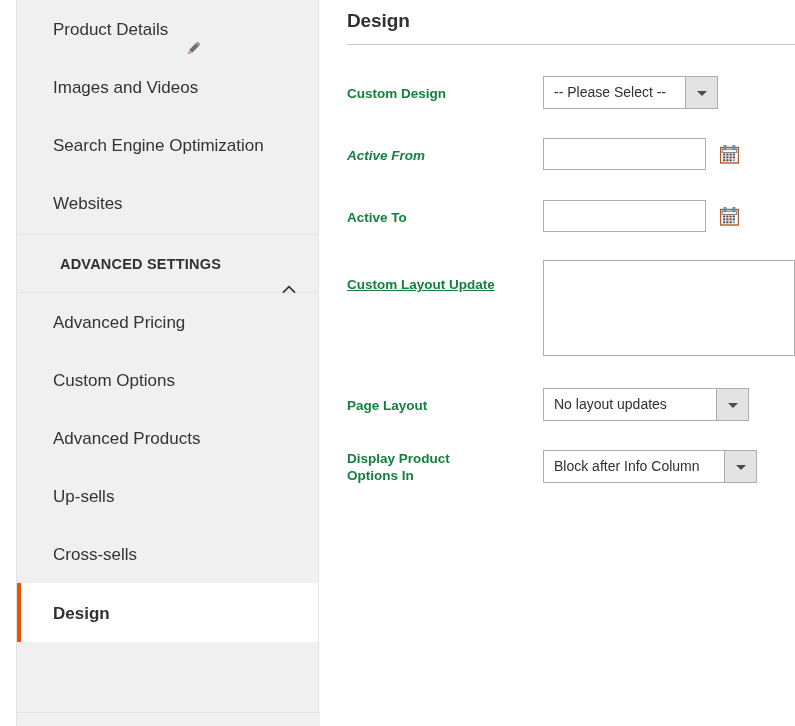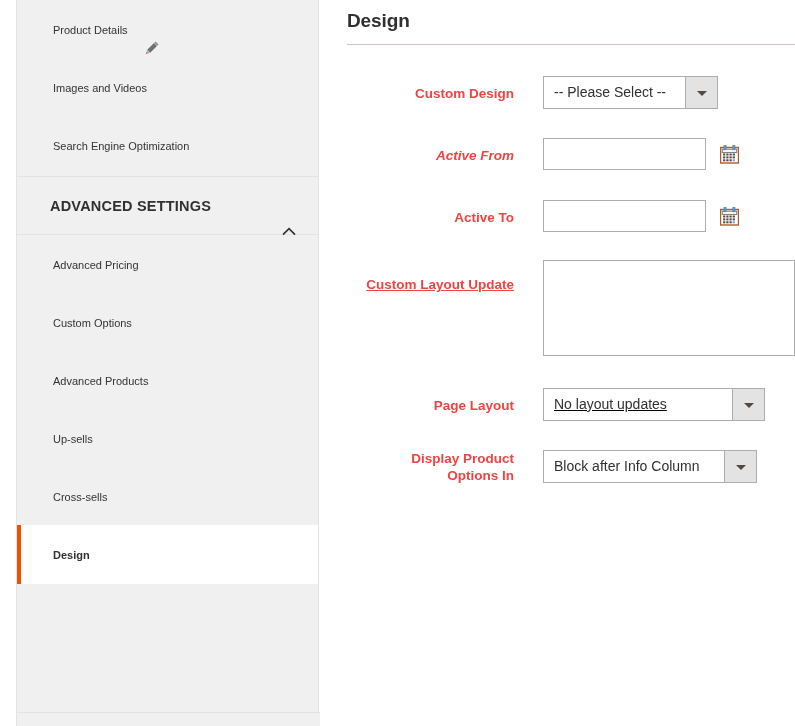--- a/index.html
+++ b/index.html
@@ -31,21 +31,21 @@
     background: #f0f0f0;
     border-left: 1px solid #e3e3e3;
     border-right: 1px solid #e3e3e3;
   }
 
   .nav-item {
     position: relative;
     height: 58px;
     line-height: 58px;
     padding: 0 28px 0 36px;
-    font-size: 11px;
+    font-size: 17px;
     color: #333333;
     background: transparent;
     cursor: pointer;
     white-space: nowrap;
   }
 
   .nav-item .label { display: inline-block; vertical-align: middle; line-height: normal; }
 
   
   #group-basic {
@@ -61,21 +61,21 @@
     height: 15px;
     position: relative;
     top: -1px;
   }
 
   
   .section-header {
     position: relative;
     height: 58px;
     line-height: 58px;
-    padding: 0 20px 0 33px;
+    padding: 0 20px 0 43px;
     font-size: 14.5px;
     font-weight: bold;
     letter-spacing: 0.2px;
     color: #303030;
     background: #f0f0f0;
     border-bottom: 1px solid #e3e3e3;
     cursor: pointer;
   }
   .section-header .chev {
     position: absolute;
@@ -138,24 +138,23 @@
   .field-row {
     position: absolute;
     left: 0;
     width: 448px;
   }
 
   .field-label {
     position: absolute;
     left: 0;
     width: 167px;
-    text-align: right;
     font-size: 13.5px;
     font-weight: bold;
-    color: #ef4444;
+    color: #15803d;
     line-height: 17px;
   }
 
   .field-control {
     position: absolute;
     left: 196px;
   }
 
   
   .mg-select {
@@ -259,20 +258,23 @@
       </div>
 
       <div class="nav-item">
         <span class="label">Images and Videos</span>
       </div>
 
       <div class="nav-item">
         <span class="label">Search Engine Optimization</span>
       </div>
 
+      <div class="nav-item">
+        <span class="label">Websites</span>
+      </div>
 
     </div>
 
     <div class="section-header">
       <span>ADVANCED SETTINGS</span>
       <span class="chev">
         <svg viewBox="0 0 14 9" width="14" height="9" aria-hidden="true">
           <path d="M1 7.6 L7 1.6 L13 7.6" fill="none" stroke="#303030" stroke-width="1.6"></path>
         </svg>
       </span>
@@ -389,21 +391,21 @@
     <div class="field-row" style="top:260px;">
       <div class="field-label" style="top:16px;text-decoration:underline;">Custom Layout Update</div>
       <div class="field-control">
         <textarea class="mg-textarea" placeholder="" style=""></textarea>
       </div>
     </div>
 
     <div class="field-row" style="top:388px;">
       <div class="field-label" style="top:9px;">Page Layout</div>
       <div class="field-control">
-        <div class="mg-select" style="width:222px;text-decoration:underline;">
+        <div class="mg-select" style="width:206px;">
           <span class="sel-text" style="padding-right:42px;">No layout updates</span>
           <span class="sel-btn">
             <span class="caret"></span>
           </span>
         </div>
       </div>
     </div>
 
     <div class="field-row" style="top:450px;">
       <div class="field-label" style="top:0px;">

